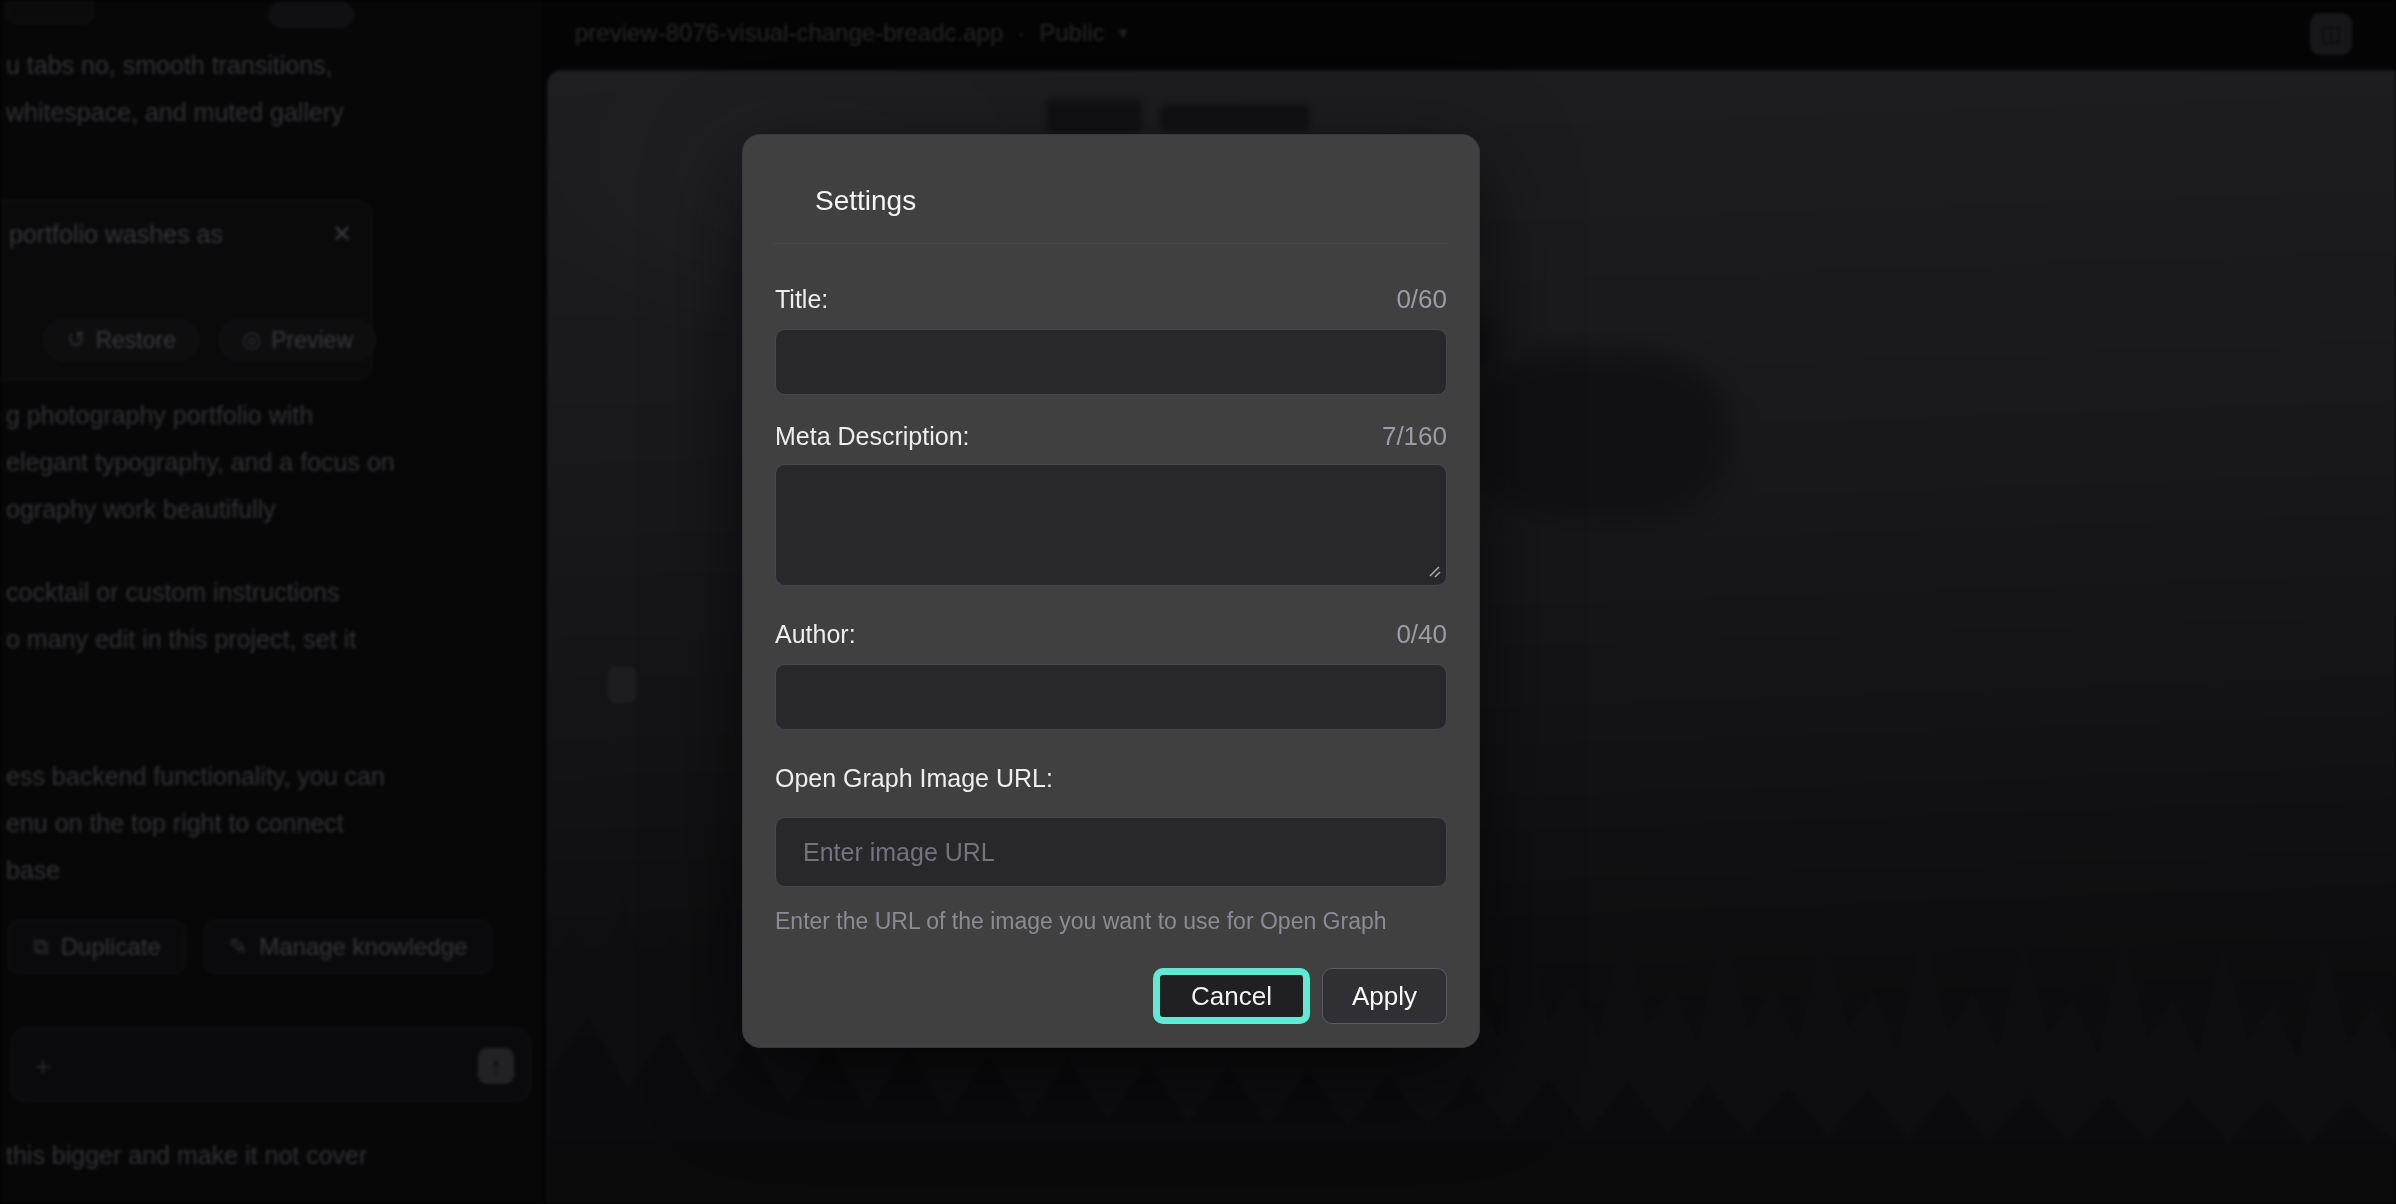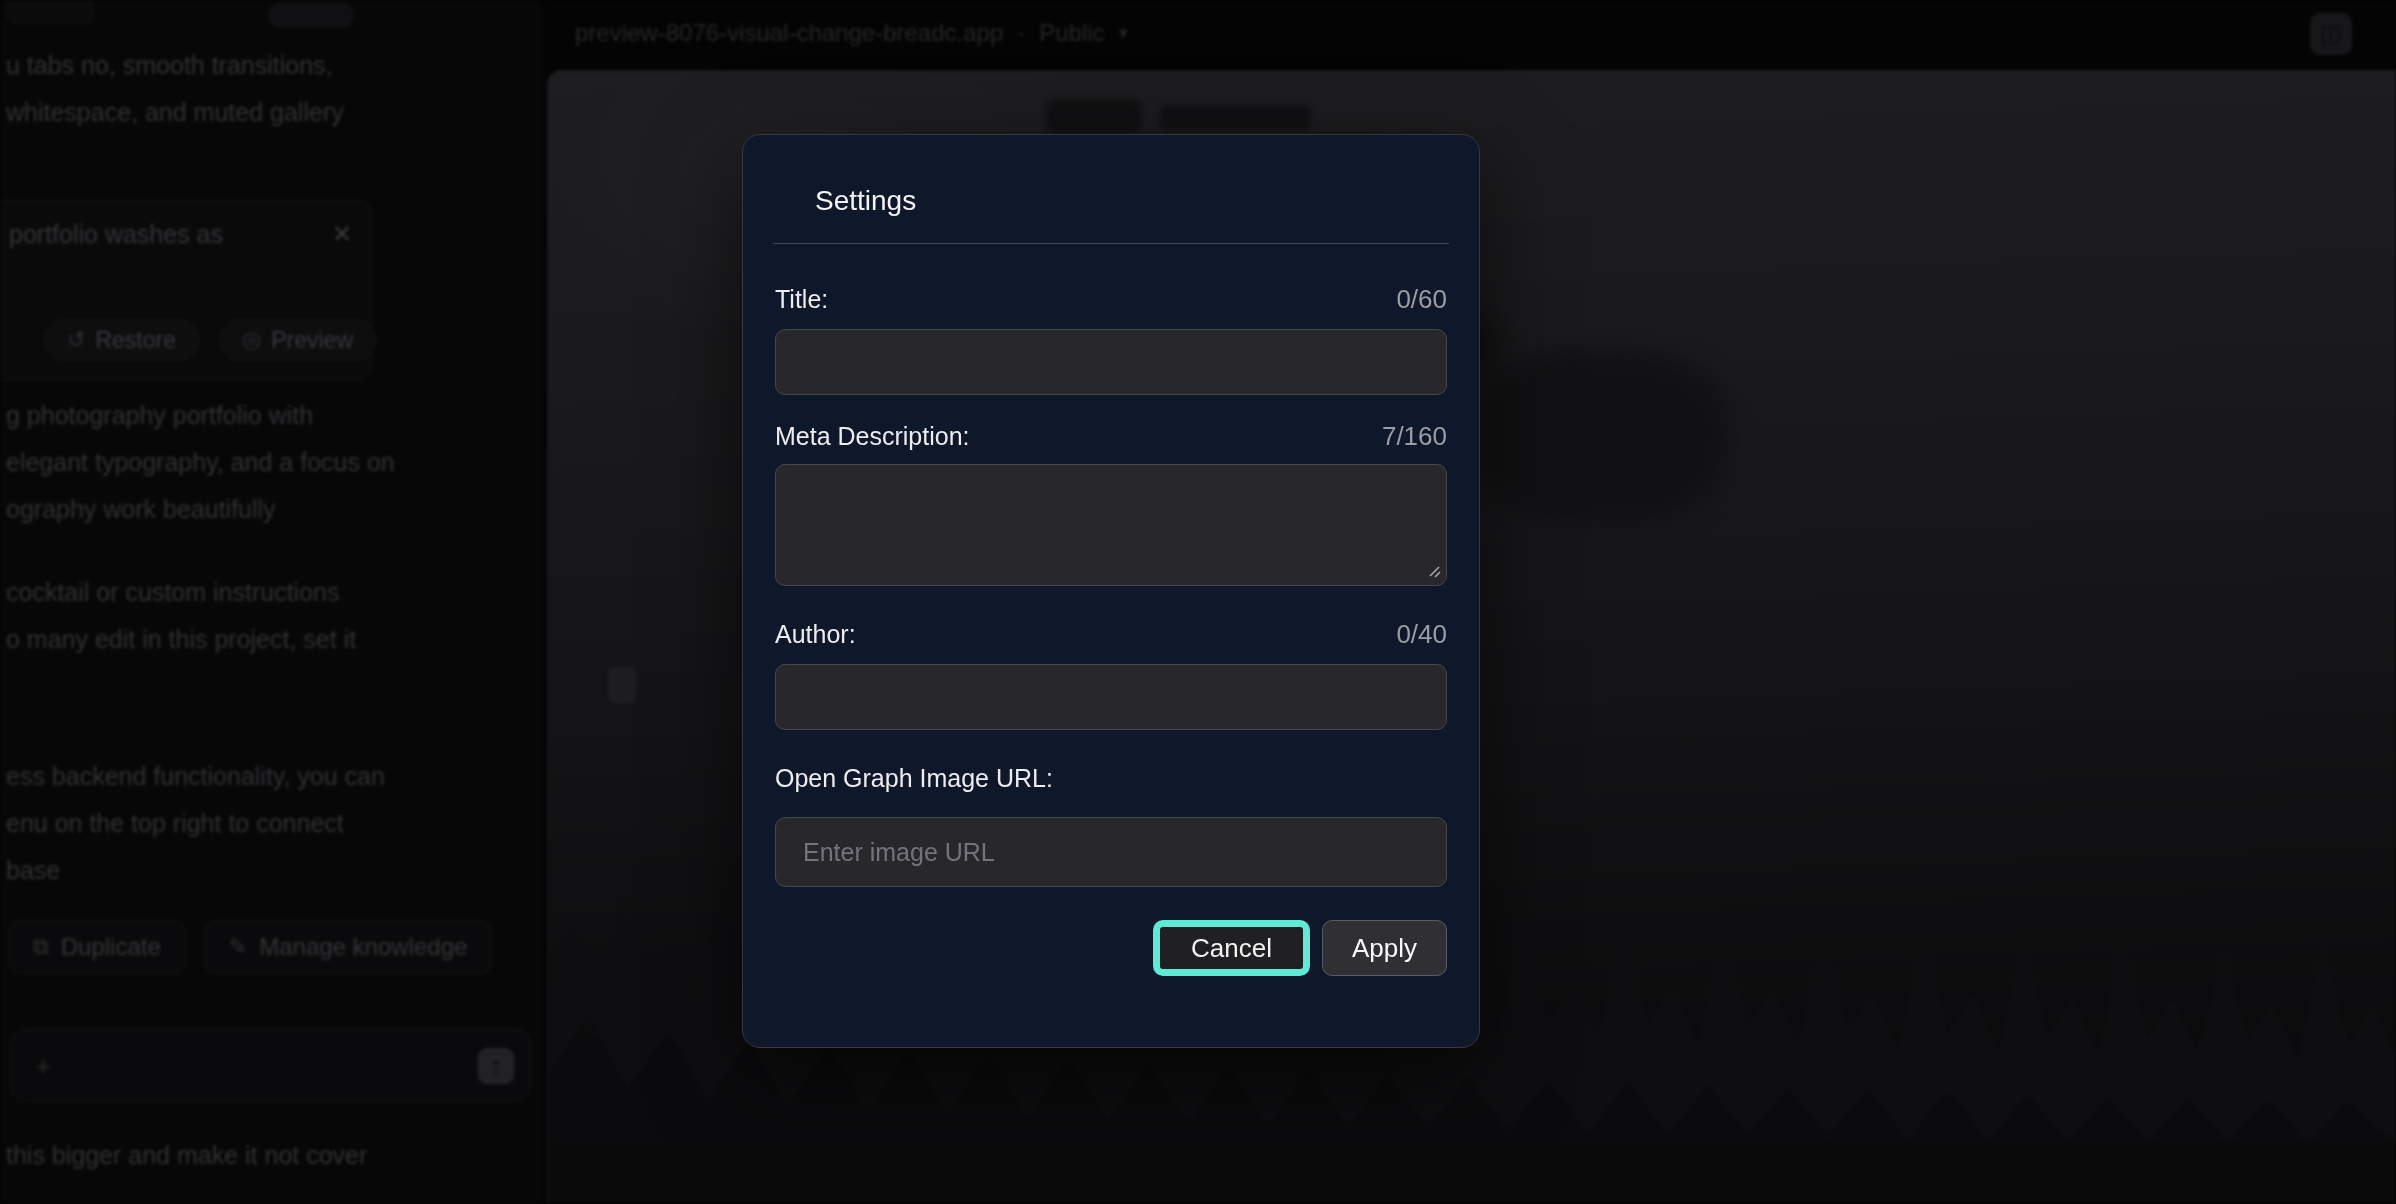--- a/index.html
+++ b/index.html
@@ -70,21 +70,21 @@
   .site-mark { position:absolute; background:#2b2b30; border-radius:6px; filter:blur(3px); }
   .blob { position:absolute; background:#2c2c31; border-radius:40%; filter:blur(12px); }
   .side-chip { position:absolute; left:60px; top:596px; width:28px; height:36px;
           background:#4a4a51; border-radius:7px; }
   .forest { position:absolute; left:0; right:0; bottom:0; height:460px; }
 
   
   .scrim { position:absolute; inset:0; background:rgba(0,0,0,0.60); }
 
   .modal { position:absolute; left:742px; top:134px; width:738px; height:914px;
-           background:#0f172a; border:1px solid #37373c; border-radius:18px;
+           background:#404040; border:1px solid #37373c; border-radius:18px;
            box-shadow:0 30px 90px rgba(0,0,0,0.6); color:#ededef; }
   .m-title { margin:50px 0 0 72px; font-size:28px; font-weight:500; color:#f4f4f5; }
   .m-divider { margin:26px 30px 0 30px; height:1px; background:#46464c; }
   .m-body { padding:0 32px; }
   .field-head { display:flex; align-items:center; justify-content:space-between;
            margin-top:38px; }
   .field-head.first { margin-top:40px; }
   .f-label { font-size:25px; color:#ededef; }
   .f-counter { font-size:26px; color:#9c9ca4; }
   .t-input { display:block; width:100%; height:66px; margin-top:14px;
@@ -235,20 +235,21 @@
       <div class="field-head" style="margin-top:33px;gap:24px;">
         <span class="f-label">Author:</span>
         <span class="f-counter">0/40</span>
       </div>
       <input class="t-input" type="text" style="">
 
       <div class="field-head" style="margin-top:34px;">
         <span class="f-label">Open Graph Image URL:</span>
       </div>
       <input class="t-input url-input" type="text" placeholder="Enter image URL" style="">
+      <div class="helper">Enter the URL of the image you want to use for Open Graph</div>
 
       <div class="m-actions">
         <button class="btn btn-cancel">Cancel</button>
         <button class="btn btn-apply">Apply</button>
       </div>
     </div>
   </div>
 
 </div>
 

